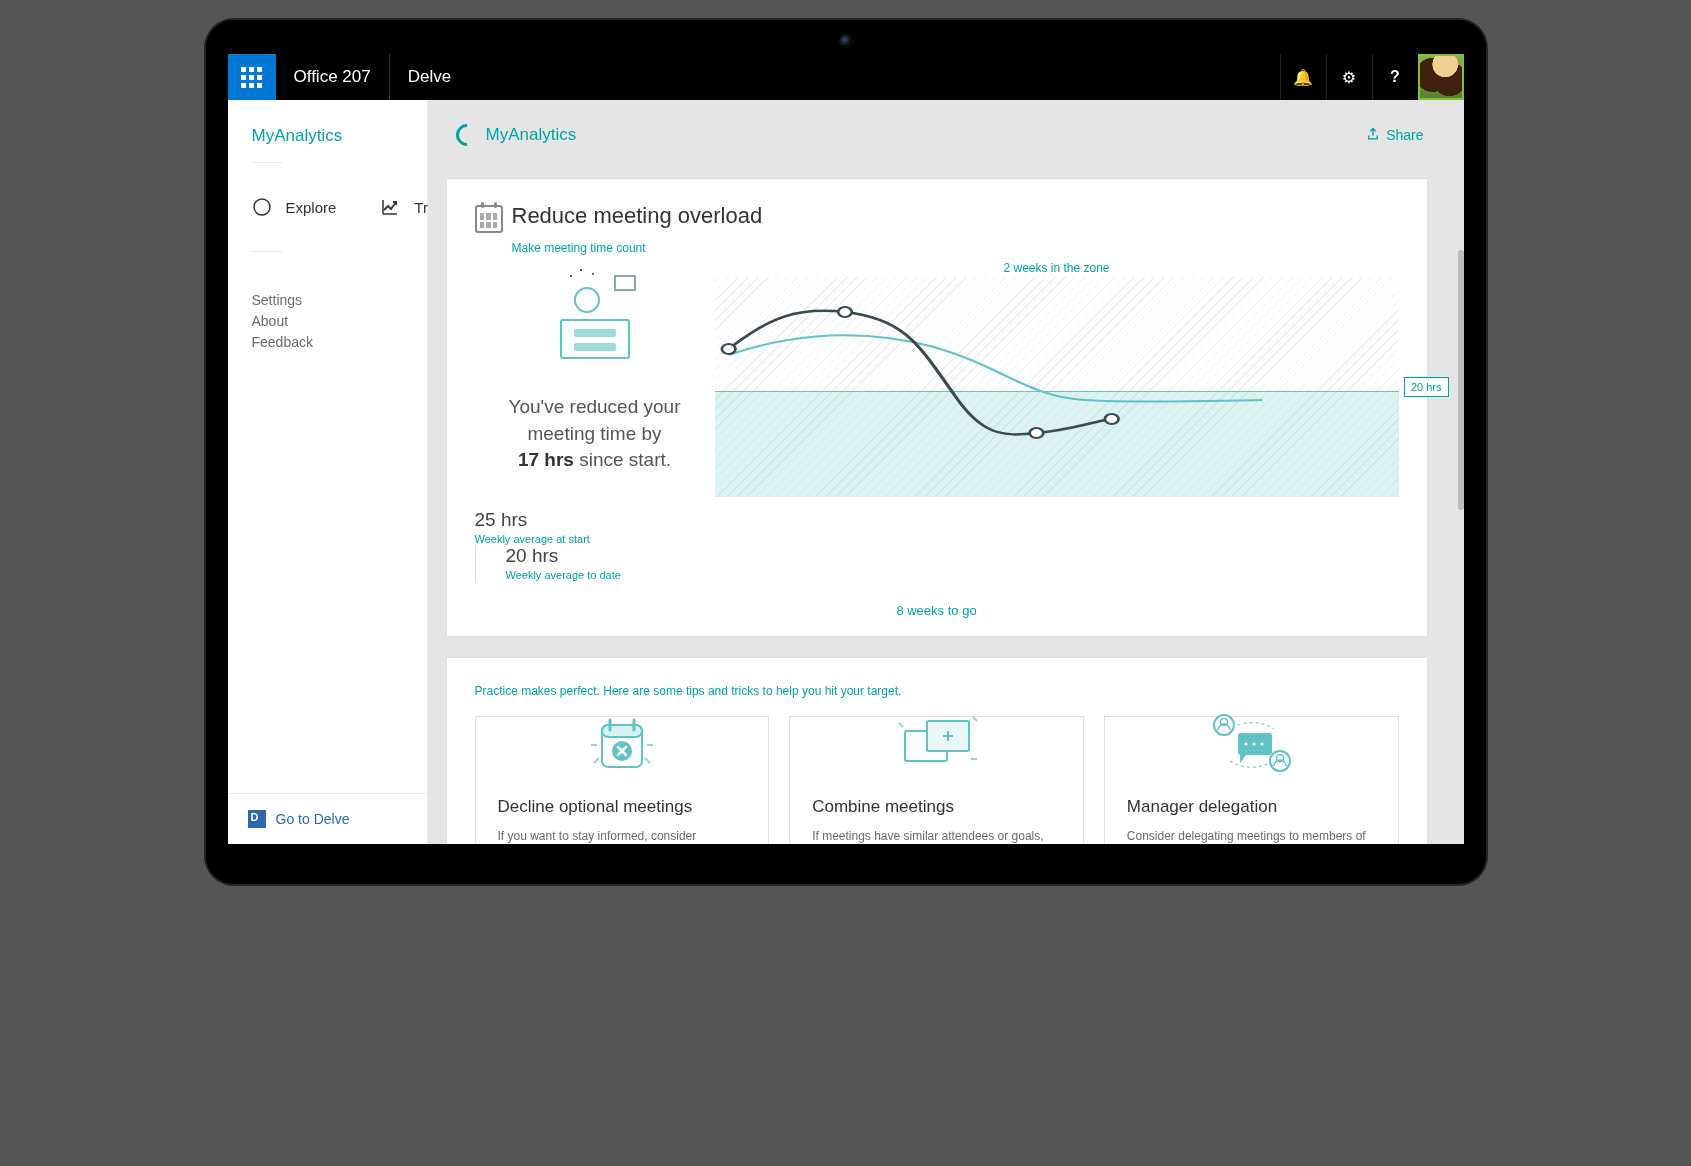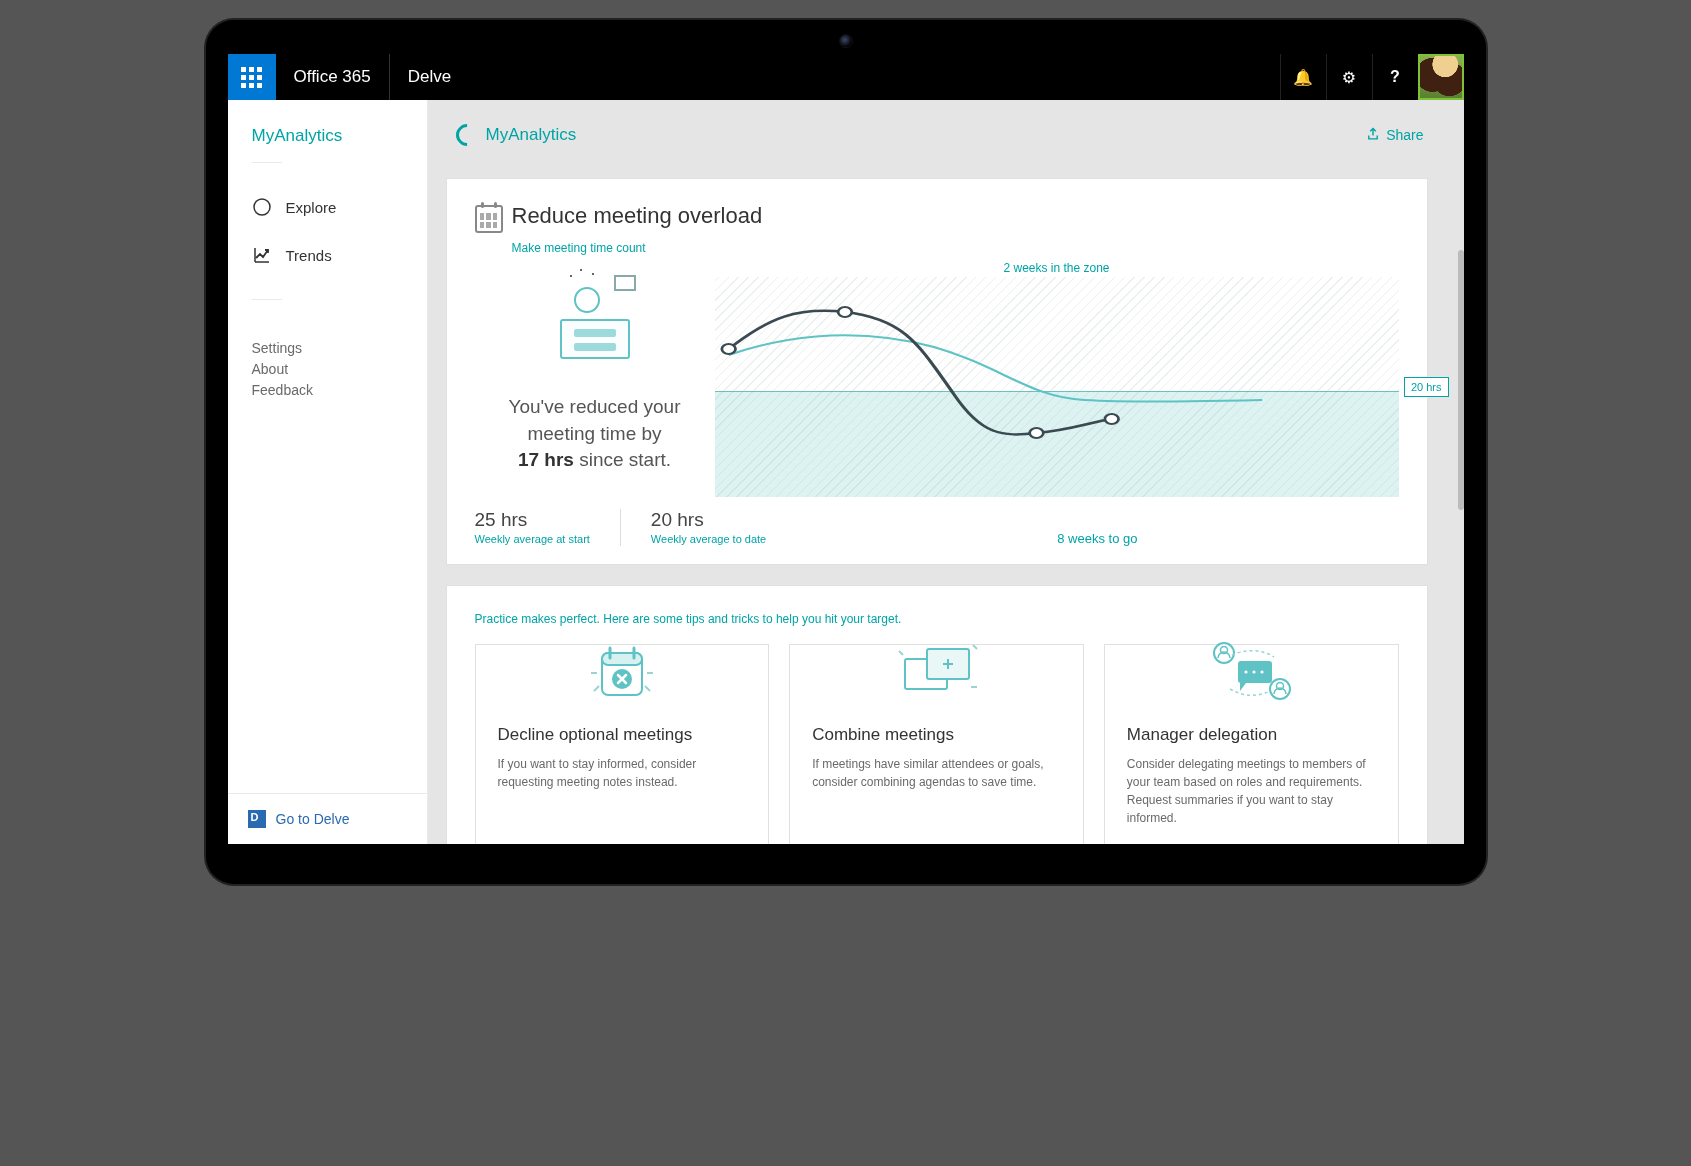--- a/index.html
+++ b/index.html
@@ -69,21 +69,21 @@
   .body { display:flex; height:calc(100% - 46px); }
   .sidebar {
     width:200px; background:#fff; border-right:1px solid var(--light-gray);
     display:flex; flex-direction:column;
     padding-top:20px;
   }
   .sb-title {
     color:var(--teal); font-size:17px; padding:6px 24px 16px;
   }
   .sb-divider { height:1px; background:var(--light-gray); margin:0 24px 20px 24px; width:30px;}
-  .sb-nav { display:flex; flex-direction:column; }
+  .sb-nav { display:flex; flex-direction:row; }
   .sb-item {
     display:flex; align-items:center; gap:14px;
     padding:14px 20px; font-size:15px; cursor:pointer;
     color:#333; border-left:4px solid transparent;
   }
   .sb-item.active { color:var(--teal); border-left-color:var(--teal); }
   .sb-icon { width:20px; height:20px; display:flex; align-items:center; justify-content:center;}
   .sb-secondary { margin-top:10px; display:flex; flex-direction:column; padding:10px 24px; gap:5px;}
   .sb-secondary a { color:var(--gray-text); font-size:14px; text-decoration:none; cursor:pointer;}
   .sb-footer {
@@ -151,21 +151,21 @@
     background:rgba(100,200,195,.22);
     border-top:1px solid rgba(80,180,175,.8);
   }
   .chart-svg{position:absolute; inset:0; width:100%; height:100%;}
   .target-tag{
     position:absolute; right:-50px; top:50%; transform:translateY(-50%);
     background:#fff; border:1px solid var(--teal); color:var(--teal);
     font-size:11px; padding:3px 6px;
   }
 
-  .stats-row{ display:flex; margin-top:12px; position:relative;}
+  .stats-row{ display:flex; margin-top:12px; position:relative;flex-direction:column;}
   .stat{ padding-right:30px; }
   .stat + .stat{ border-left:1px solid #ddd; padding-left:30px;}
   .stat .num{ font-size:19px; color:#444; font-weight:500;}
   .stat .lbl{ font-size:11px; color:var(--teal); margin-top:2px;}
   .weeks-to-go{ flex:1; text-align:center; color:var(--teal); font-size:13px; padding-top:22px;}
 
   
   .action-card{ background:#fff; border:1px solid #e0e0e0; margin:20px 36px 0 18px; padding:22px 28px;}
   .ap-title{font-size:20px; color:#333; font-weight:400;}
   .ap-sub{font-size:12px; color:var(--teal); margin-top:4px;}
@@ -202,21 +202,21 @@
             <span></span>
             <span></span>
             <span></span>
             <span></span>
             <span></span>
             <span></span>
             <span></span>
             <span></span>
         </div>
       </div>
-      <div class="brand-seg">Office 365</div>
+      <div class="brand-seg">Office 207</div>
       <div class="brand-seg" style="border-right:none">Delve</div>
       <div class="topbar-spacer"></div>
       <div class="topbar-btn">
         <span>🔔</span>
       </div>
       <div class="topbar-btn">
         <span>⚙</span>
       </div>
       <div class="topbar-btn">
         <span style="font-weight:bold">?</span>

